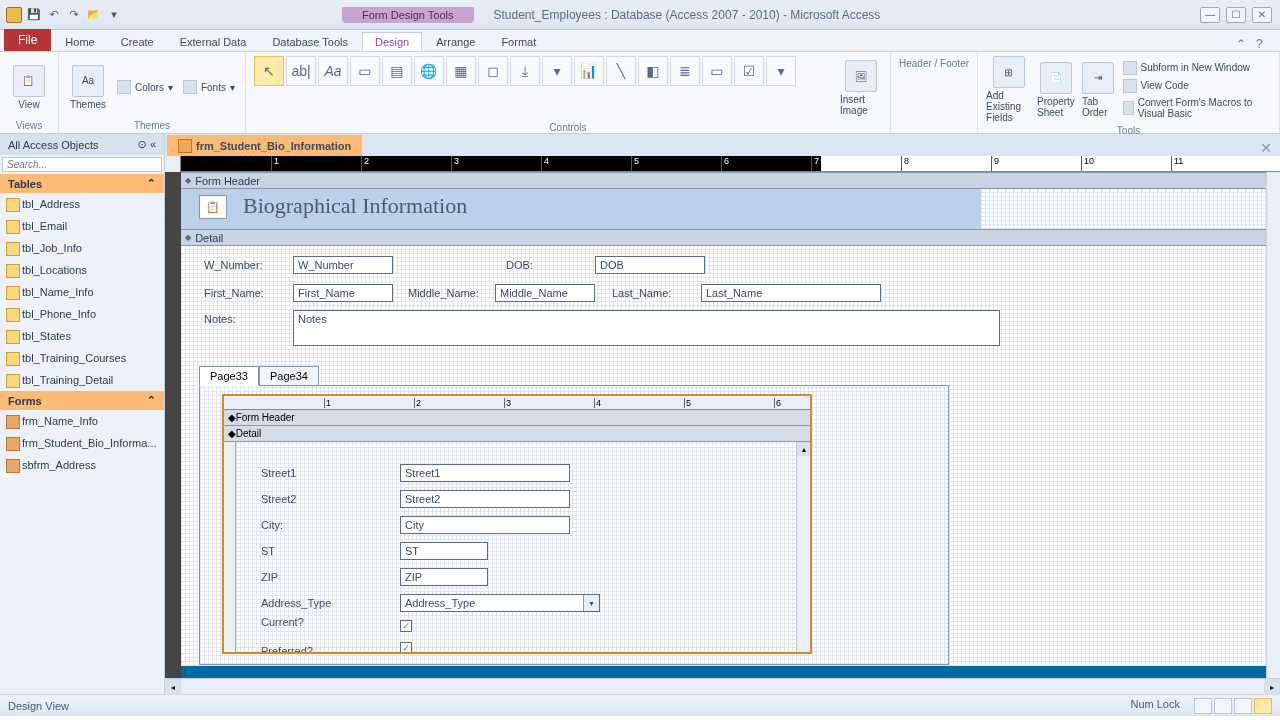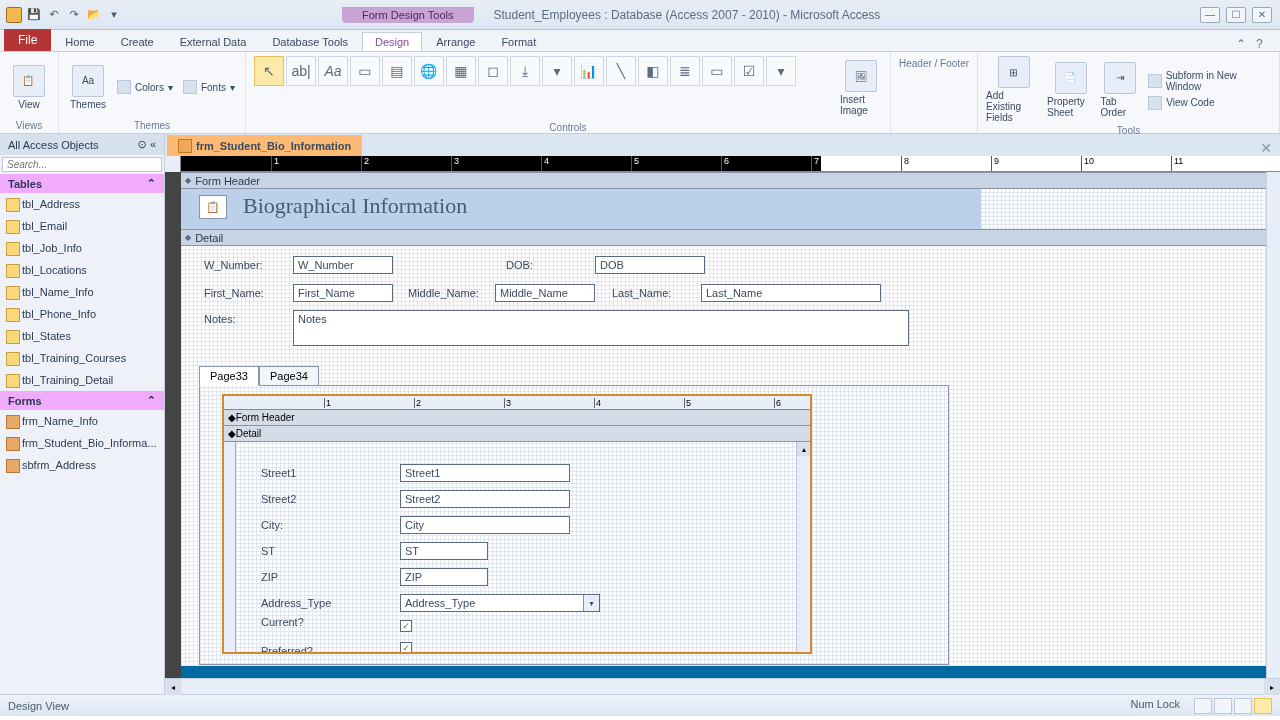--- a/index.html
+++ b/index.html
@@ -39,21 +39,21 @@
 .tools-col { display: flex; flex-direction: column; gap: 2px; align-items: flex-start; }
 
 
 .content { display: flex; height: 560px; }
 
 
 .navpane { width: 165px; background: #eef2f8; border-right: 1px solid #c5cfdd; display: flex; flex-direction: column; }
 .nav-header { background: #d7e0ed; padding: 4px 8px; display: flex; align-items: center; justify-content: space-between; font-size: 11px; color: #2a3a52; }
 .nav-search { margin: 2px; }
 .nav-search input { width: 100%; font-size: 10px; padding: 1px 4px; border: 1px solid #bac7da; font-style: italic; color: #888; }
-.nav-group-hdr { background: #f0abfc; padding: 3px 8px; font-weight: bold; color: #2a3a52; font-size: 11px; display: flex; justify-content: space-between; align-items: center; cursor: pointer; }
+.nav-group-hdr { background: #fdba74; padding: 3px 8px; font-weight: bold; color: #2a3a52; font-size: 11px; display: flex; justify-content: space-between; align-items: center; cursor: pointer; }
 .nav-item { padding: 5px 8px 5px 22px; color: #2a3a52; font-size: 11px; cursor: pointer; position: relative; }
 .nav-item::before { content: ""; position: absolute; left: 6px; top: 5px; width: 12px; height: 12px; background: #f8d87a; border: 1px solid #c9a040; }
 .nav-item.form::before { background: #e8a868; border-color: #b87838; }
 
 
 .doc-area { flex: 1; display: flex; flex-direction: column; background: #fff; position: relative; }
 .doc-tabs { height: 22px; background: #dce6f2; display: flex; align-items: flex-end; }
 .doc-tab { background: #fdba74; border: 1px solid #b8c7db; border-bottom: none; padding: 3px 10px; font-size: 11px; font-weight: bold; color: #3a4a62; display: flex; align-items: center; gap: 4px; margin-left: 2px; }
 .doc-tab-icon { width: 14px; height: 14px; background: #f0a858; border: 1px solid #c07828; }
 .doc-close { margin-left: auto; padding: 0 8px; color: #8895a8; cursor: pointer; font-size: 14px; }
@@ -244,20 +244,24 @@
       </div>
       <div class="tools-col">
         <div class="small-btn">
             <div class="small-icon"></div>
             <span>Subform in New Window</span>
           </div>
         <div class="small-btn">
             <div class="small-icon"></div>
             <span>View Code</span>
           </div>
+        <div class="small-btn">
+            <div class="small-icon"></div>
+            <span>Convert Form's Macros to Visual Basic</span>
+          </div>
       </div>
     </div>
     <div class="rgroup-label">Tools</div>
   </div>
 </div>
 
 <div class="content">
 
   <div class="navpane">
     <div class="nav-header">
@@ -339,21 +343,21 @@
           <div class="fld-label" style="left:18px;top:38px;width:70px;">First_Name:</div>
           <div class="fld-box" style="left:112px;top:38px;width:100px;">First_Name</div>
 
           <div class="fld-label" style="left:222px;top:38px;width:80px;">Middle_Name:</div>
           <div class="fld-box" style="left:314px;top:38px;width:100px;">Middle_Name</div>
 
           <div class="fld-label" style="left:426px;top:38px;width:70px;">Last_Name:</div>
           <div class="fld-box" style="left:520px;top:38px;width:180px;">Last_Name</div>
 
           <div class="fld-label" style="left:18px;top:64px;">Notes:</div>
-          <div class="fld-box" style="left:112px;top:64px;width:616px;height:36px;">Notes</div>
+          <div class="fld-box" style="left:112px;top:64px;width:707px;height:36px;">Notes</div>
 
           <div class="tabctrl">
             <div class="tabctrl-tabs">
               <div class="tctab active">Page33</div>
               <div class="tctab">Page34</div>
             </div>
             <div class="tabctrl-page">
 
               <div class="subform selected">
                 <div class="move-handle">✥</div>

